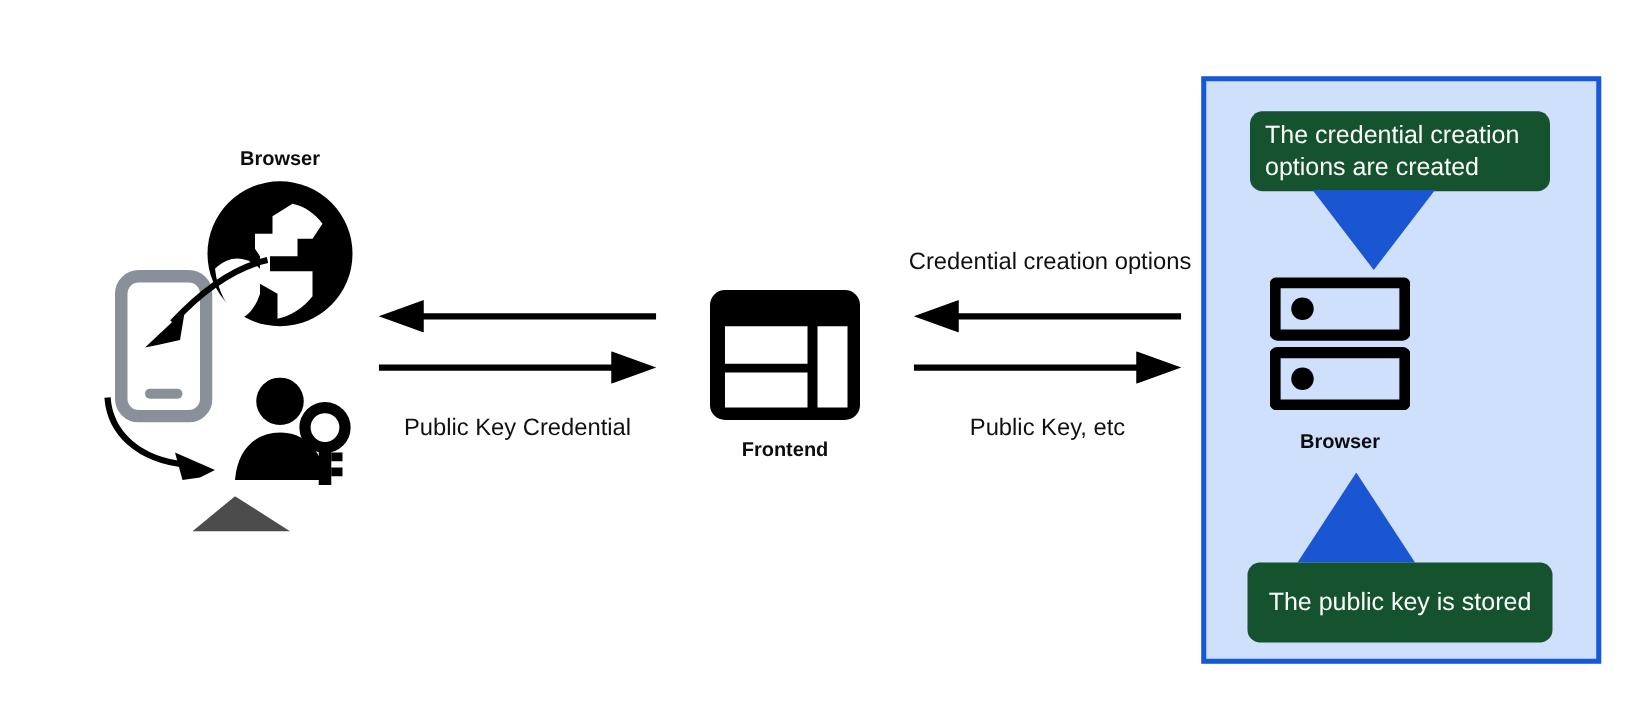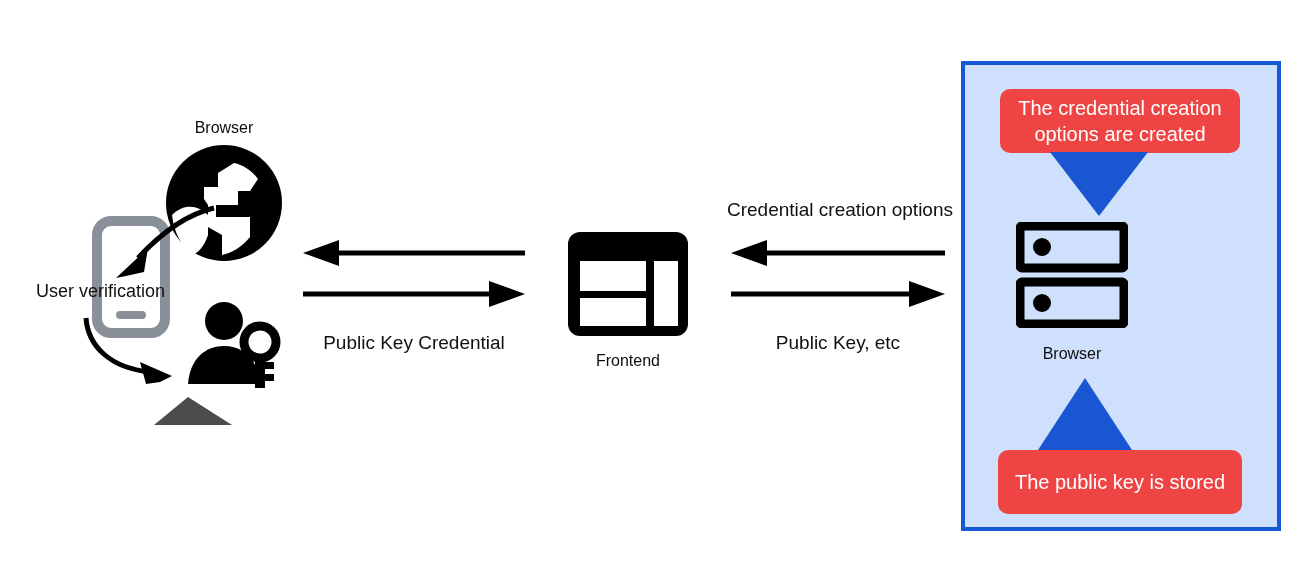--- a/index.html
+++ b/index.html
@@ -15,21 +15,21 @@
     width: 1310px;
     height: 568px;
     background: #ffffff;
     overflow: hidden;
   }
   .abs { position: absolute; }
 
   
   .label-bold {
     font-family: "Liberation Sans", sans-serif;
-    font-weight: normal;
+    font-weight: bold;
     font-size: 16px;
     color: #0d0d0d;
     white-space: nowrap;
     text-align: center;
   }
   .label-plain {
     font-family: "Liberation Sans", sans-serif;
     font-weight: normal;
     font-size: 19px;
     color: #111111;
@@ -51,27 +51,27 @@
     top: 61px;
     width: 320px;
     height: 470px;
     background: #cfe0fd;
     border: 4px solid #1559d6;
     box-sizing: border-box;
   }
 
   
   .callout {
-    background: #ef4444;
+    background: #14532d;
     color: #ffffff;
     border-radius: 10px;
     font-family: "Liberation Sans", sans-serif;
     font-size: 20px;
     line-height: 26px;
-    text-align: center;
+    text-align: left;
     display: flex;
     align-items: center;
     justify-content: center;
     box-sizing: border-box;
     padding: 16px 12px;
   }
   .tooltip-dark {
     background: #4c4c4c;
     color: #ffffff;
     border-radius: 8px;
@@ -126,21 +126,20 @@
     <circle cx="60" cy="60" r="58" fill="#000000"></circle>
     <path d="M8 72 C 20 60, 34 62, 44 72 L 44 92 C 40 104, 34 110, 28 112 C 18 104, 10 90, 8 72 Z" fill="#ffffff"></path>
     <path d="M40 56 L 40 44 L 54 44 L 54 30 L 70 20 C 80 22, 88 28, 94 36 L 86 48 L 74 48 L 74 62 L 52 62 L 52 74 L 86 74 L 86 94 C 78 104, 68 110, 58 112 L 58 92 L 44 84 L 44 62 Z" fill="#ffffff"></path>
   </svg>
 
   <svg class="abs" style="left:92px; top:200px;" width="130" height="90" viewBox="0 0 130 90">
     <path d="M122 8 C 96 14, 72 30, 46 58" fill="none" stroke="#000000" stroke-width="5"></path>
     <polygon points="24,78 56,48 52,72 34,76" fill="#000000"></polygon>
   </svg>
 
-  <div class="abs label-plain" style="left:36px; top:281px; width:150px; text-align:left; font-size:18px;">User verification</div>
 
   <svg class="abs" style="left:80px; top:316px;" width="118" height="72" viewBox="0 0 118 72">
     <path d="M6 2 C 8 30, 30 52, 70 56" fill="none" stroke="#000000" stroke-width="5"></path>
     <polygon points="92,60 60,46 66,68 80,66" fill="#000000"></polygon>
   </svg>
 
   <svg class="abs" style="left:186px; top:302px;" width="100" height="88" viewBox="0 0 100 88">
     <circle cx="38" cy="19" r="19" fill="#000000"></circle>
     <path d="M2 82 C 4 56, 20 44, 38 44 C 56 44, 72 56, 74 82 Z" fill="#000000"></path>
     <circle cx="74" cy="40" r="16" fill="none" stroke="#000000" stroke-width="9"></circle>

